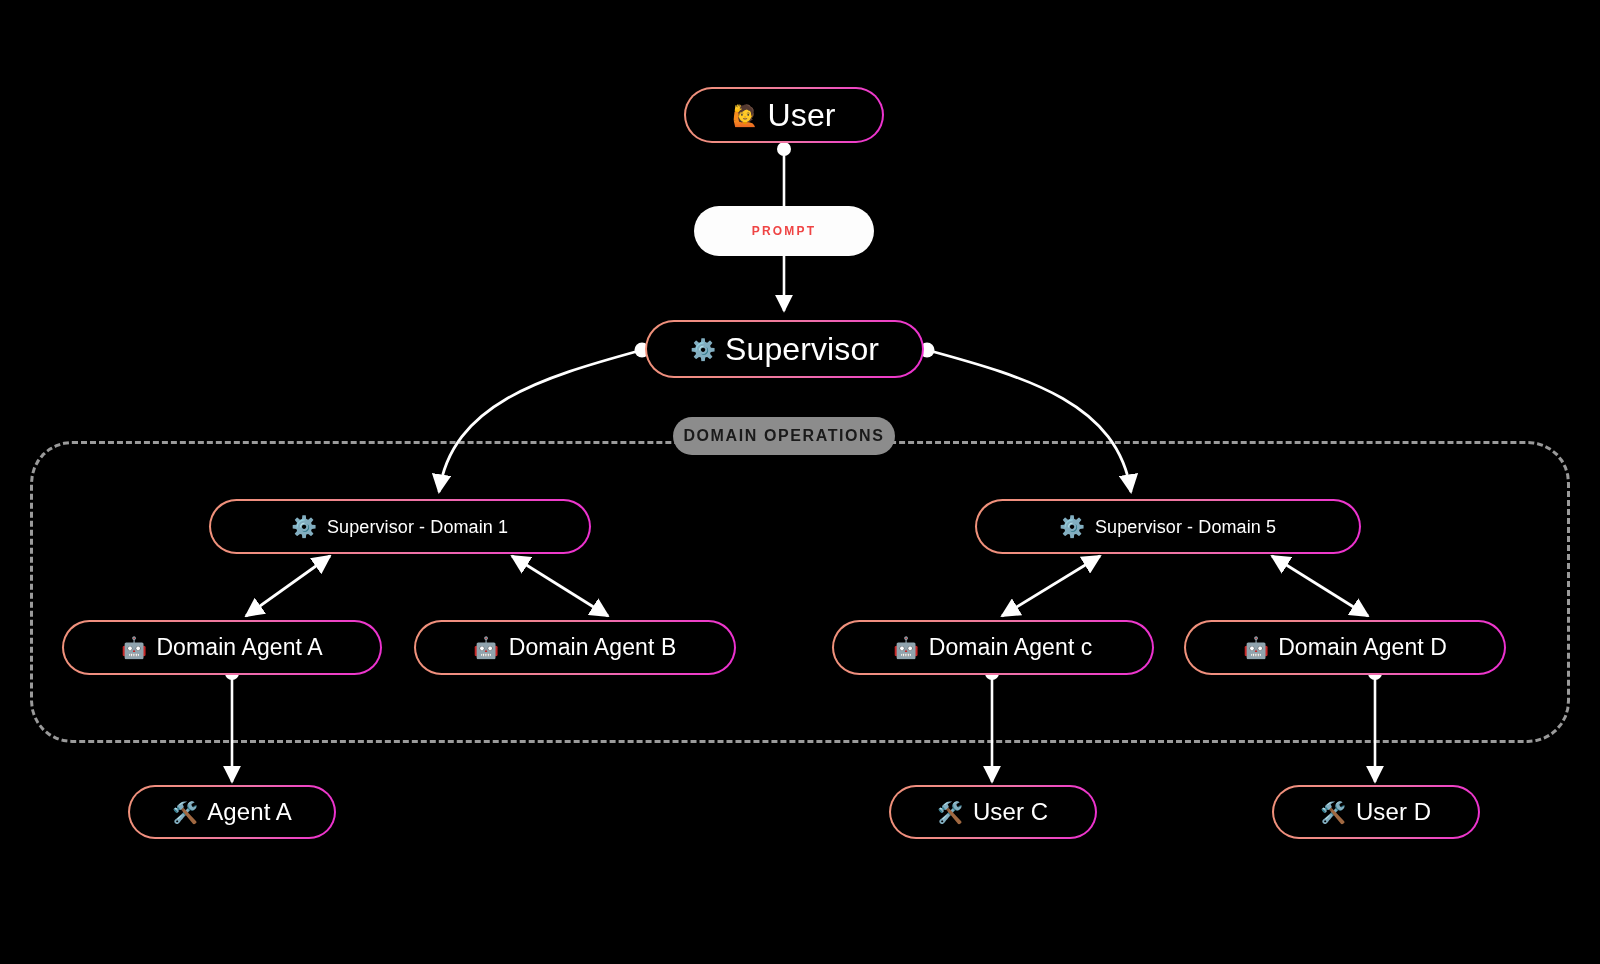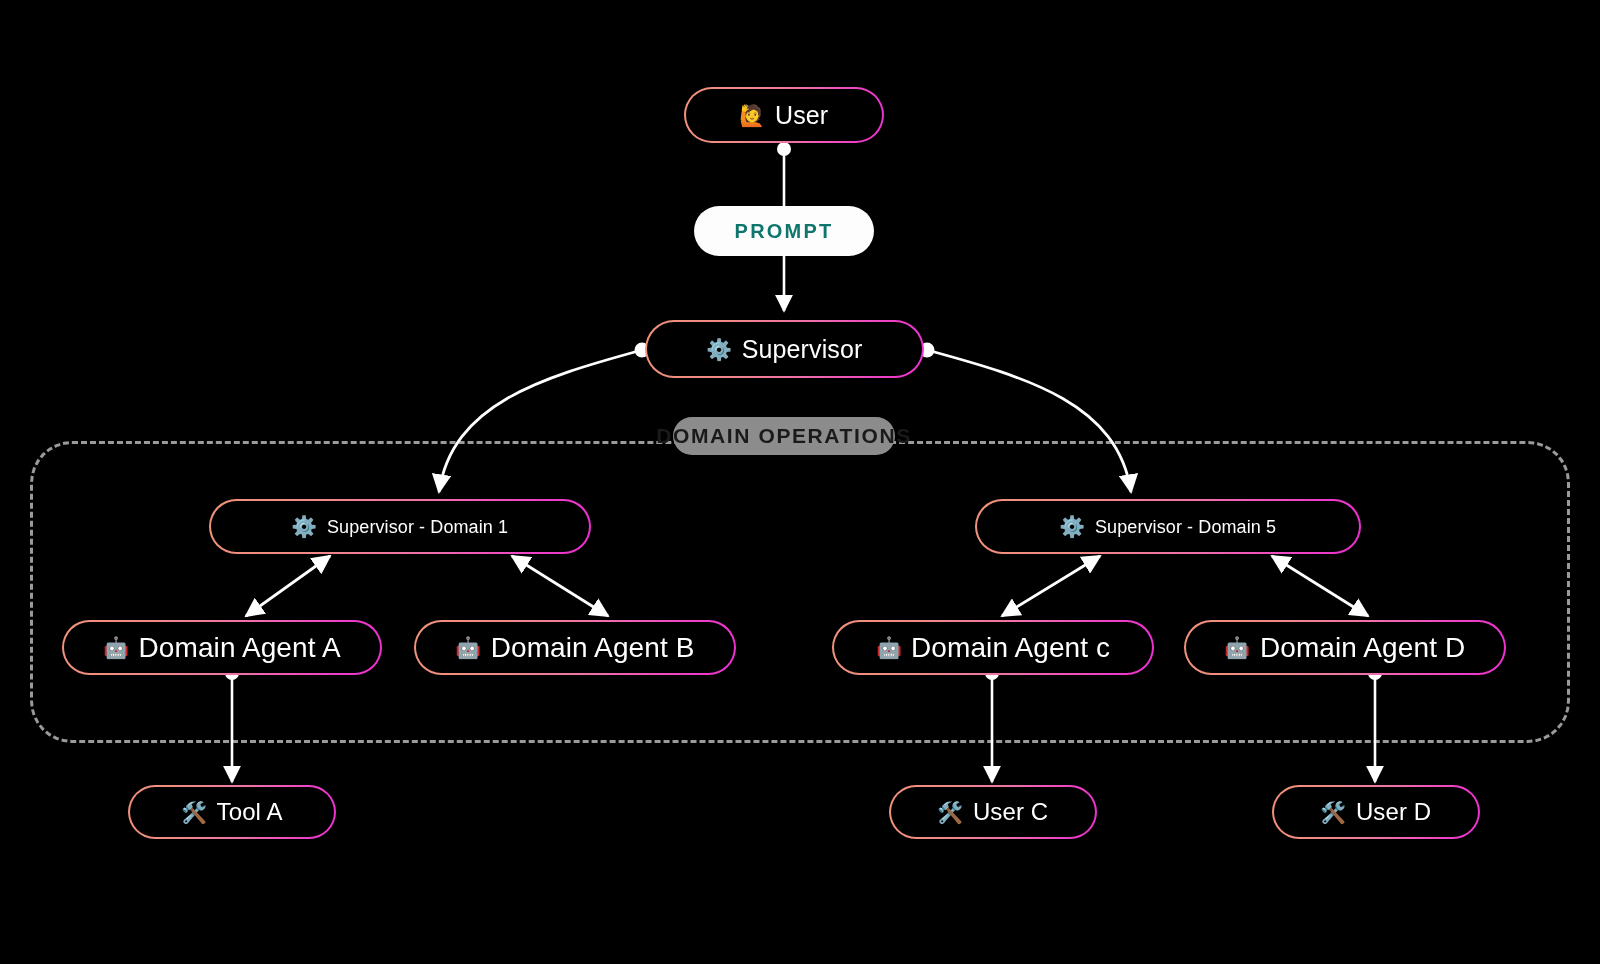--- a/index.html
+++ b/index.html
@@ -45,37 +45,37 @@
 
   
   .group-badge {
     position: absolute;
     display: flex;
     align-items: center;
     justify-content: center;
     background: #8c8c8c;
     color: #1a1a1a;
     border-radius: 999px;
-    font-size: 21px;
+    font-size: 16px;
     font-weight: 700;
     letter-spacing: 1.6px;
     z-index: 6;
     white-space: nowrap;
   }
 
   
   .edge-label {
     position: absolute;
     display: flex;
     align-items: center;
     justify-content: center;
     background: #fdfdfd;
-    color: #0f766e;
-    border-radius: 999px;
-    font-size: 20px;
+    color: #ef4444;
+    border-radius: 999px;
+    font-size: 12px;
     font-weight: 700;
     letter-spacing: 2.2px;
     z-index: 6;
     white-space: nowrap;
   }
 
   
   .node {
     position: absolute;
     box-sizing: border-box;
@@ -102,23 +102,23 @@
     line-height: 1;
     display: inline-block;
   }
   .node-label {
     font-size: 24px;
     font-weight: 400;
     line-height: 1;
     letter-spacing: 0.1px;
   }
   .node.n-user  .node-label,
-  .node.n-sup   .node-label { font-size: 25px; }
+  .node.n-sup   .node-label { font-size: 32px; }
   .node.n-dsup  .node-label { font-size: 18px; }
-  .node.n-agent .node-label { font-size: 28px; }
+  .node.n-agent .node-label { font-size: 23px; }
   .node.n-tool  .node-label { font-size: 24px; }
 </style>
 </head>
 <body>
 
 <div id="canvas">
 
   <div class="group-box" style="left:30px; top:441px; width:1540px; height:302px;"></div>
 
   <svg id="edges" viewBox="0 0 1600 964">
@@ -234,21 +234,21 @@
   <div class="node n-agent" style="left:1184px; top:620px; width:322px; height:55px;">
     <div class="node-inner">
       <span class="node-emoji">🤖</span>
       <span class="node-label">Domain Agent D</span>
     </div>
   </div>
 
   <div class="node n-tool" style="left:128px; top:785px; width:208px; height:54px;">
     <div class="node-inner">
       <span class="node-emoji">🛠️</span>
-      <span class="node-label">Tool A</span>
+      <span class="node-label">Agent A</span>
     </div>
   </div>
 
   <div class="node n-tool" style="left:889px; top:785px; width:208px; height:54px;">
     <div class="node-inner">
       <span class="node-emoji">🛠️</span>
       <span class="node-label">User C</span>
     </div>
   </div>
 

